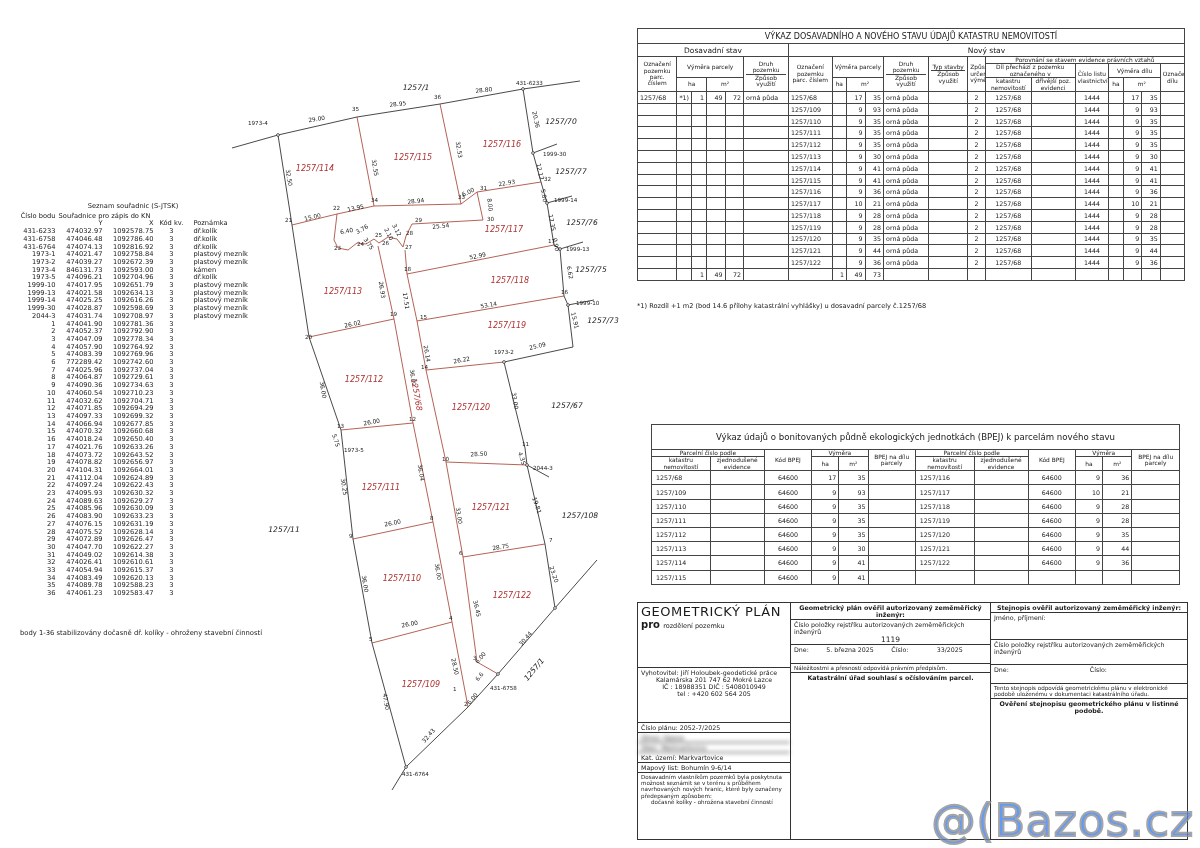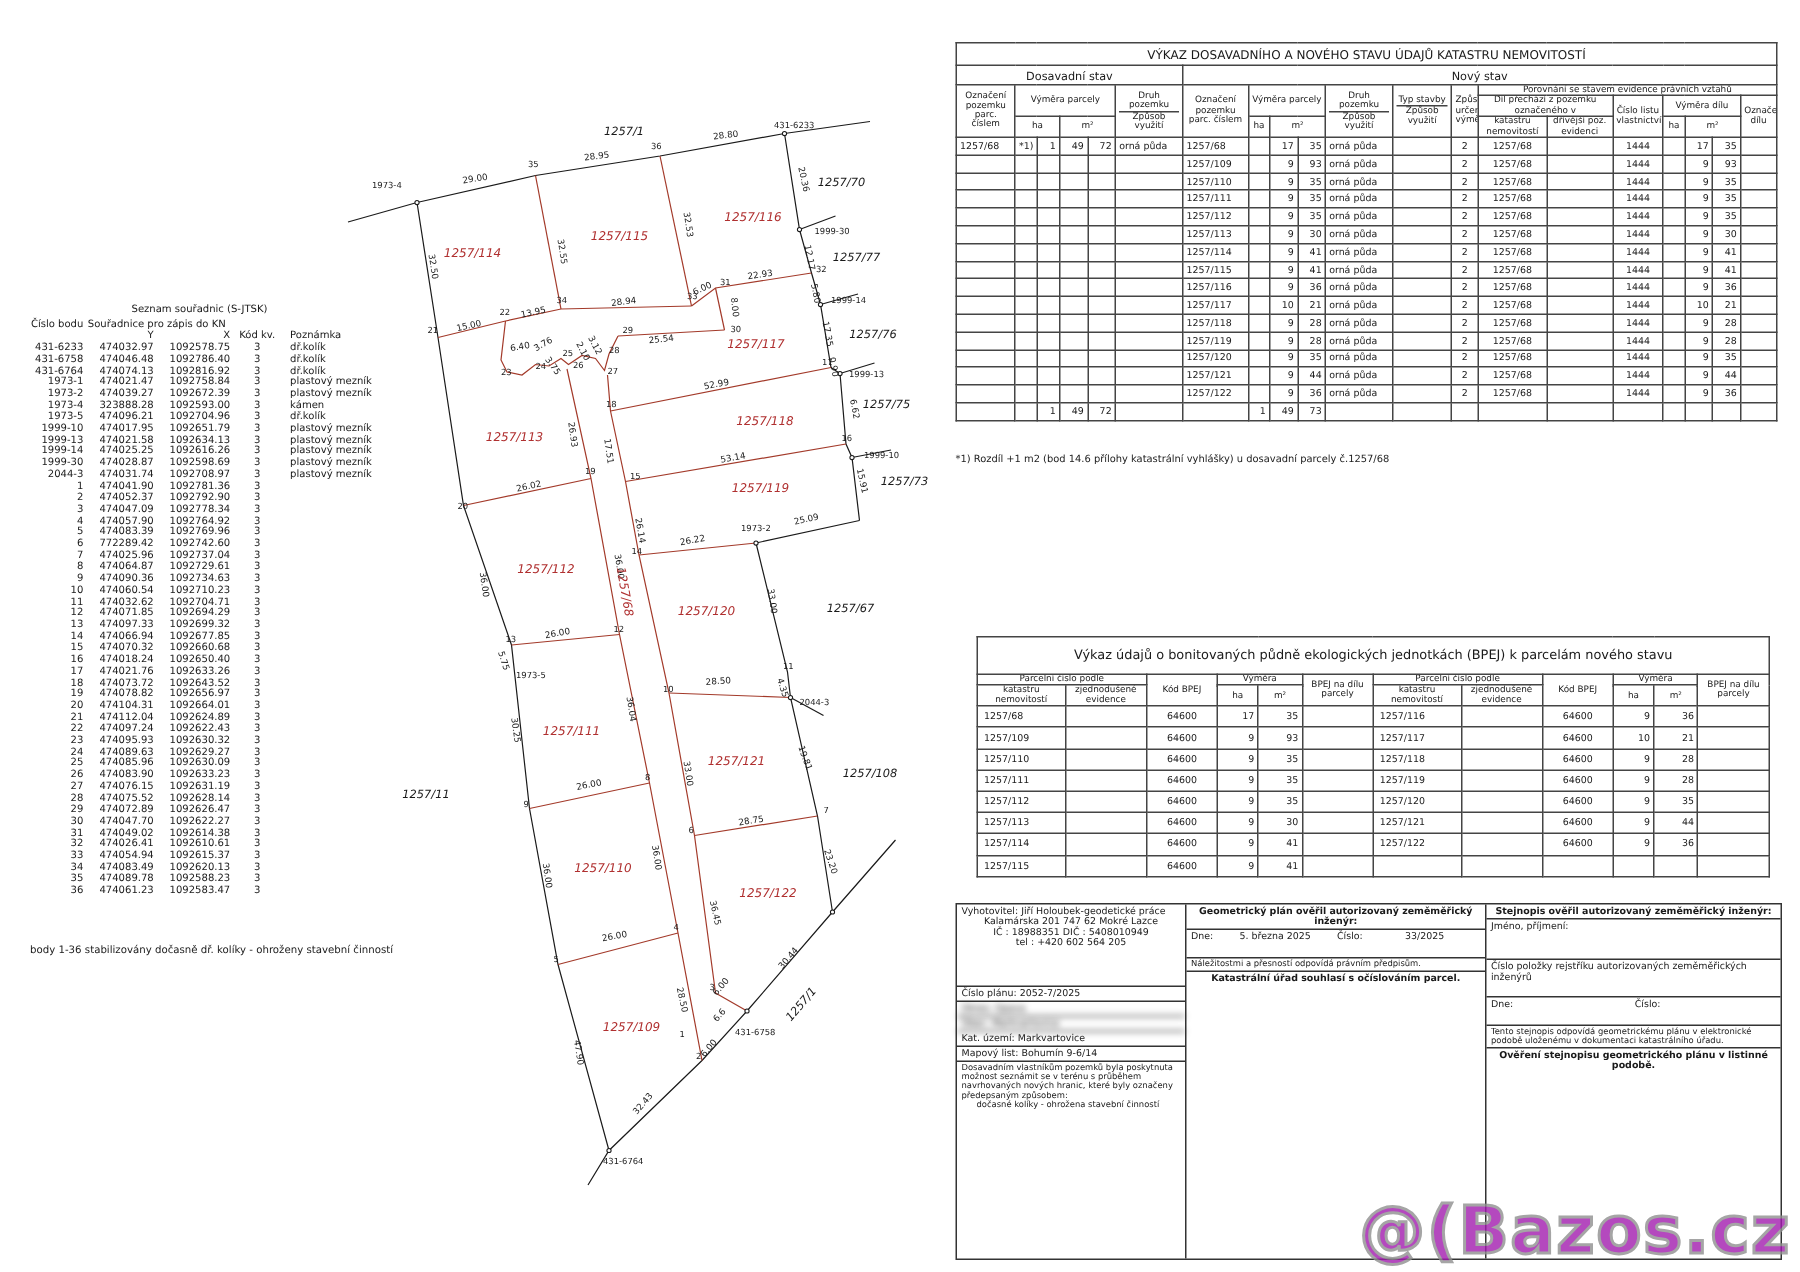--- a/index.html
+++ b/index.html
@@ -61,22 +61,22 @@
   #map-svg{left:0;top:0;}
   #map-svg polyline,#map-svg path{fill:none;stroke:#1a1a1a;stroke-width:0.8;}
   #map-svg .red{stroke:#a33a2a;}
   #map-svg text{fill:#1a1a1a;}
   #map-svg text.dim{font-size:5.9px;text-anchor:middle;}
   #map-svg text.pt{font-size:5.6px;}
   #map-svg text.nb{font-size:7.6px;font-style:italic;text-anchor:middle;}
   #map-svg text.rp{font-size:8px;font-style:italic;fill:#b03030;text-anchor:middle;}
   #map-svg circle{fill:#fff;stroke:#1a1a1a;stroke-width:0.7;}
   
-  #watermark{right:6px;bottom:2px;font-size:44px;font-weight:bold;letter-spacing:1px;
-    color:#a21caf;-webkit-text-stroke:2px #8f8f8f;opacity:0.8;font-family:"DejaVu Sans",sans-serif;}
+  #watermark{right:6px;bottom:2px;font-size:44px;font-weight:normal;letter-spacing:1px;
+    color:#3b82f6;-webkit-text-stroke:2px #8f8f8f;opacity:0.8;font-family:"DejaVu Sans",sans-serif;}
 </style>
 </head>
 <body>
 
 <svg id="map-svg" class="abs" width="1200" height="848" viewBox="0 0 1200 848">
     <polyline points="232,148 278,135 357,117 440,104 523,89 580,81"></polyline>
     <polyline points="278,135 292,225 309,337 341,430 353,539 372,643 406,767"></polyline>
     <polyline points="392,790 406,767 468,707 498,674 555,608 597,560"></polyline>
     <polyline points="523,89 533,153 541,182 547,203 554,245 560,249 564,296 568,305 573,347"></polyline>
     <polyline points="533,153 557,144"></polyline>
@@ -297,21 +297,21 @@
         </tr>
         <tr>
           <td>1973-2</td>
           <td>474039.27</td>
           <td>1092672.39</td>
           <td>3</td>
           <td>plastový mezník</td>
         </tr>
         <tr>
           <td>1973-4</td>
-          <td>323888.28</td>
+          <td>846131.73</td>
           <td>1092593.00</td>
           <td>3</td>
           <td>kámen</td>
         </tr>
         <tr>
           <td>1973-5</td>
           <td>474096.21</td>
           <td>1092704.96</td>
           <td>3</td>
           <td>dř.kolík</td>
@@ -1186,20 +1186,24 @@
         <td></td>
         <td></td>
         <td></td>
         <td></td>
       </tr>
     </tbody>
 </table>
 
 <div id="plan" class="abs">
   <div class="col c1">
+    <div class="row" style="height:62px">
+      <div class="planTitle">GEOMETRICKÝ PLÁN</div>
+      <div class="planSub"><b>pro</b> <span>rozdělení pozemku</span></div>
+    </div>
     <div class="row" style="height:52px">
       <span>Vyhotovitel:</span>
       <span>Jiří Holoubek-geodetické práce</span>
       <div class="ctr">Kalamárska 201  747 62 Mokré Lazce</div>
       <div class="ctr">IČ : 18988351 DIČ : 5408010949</div>
       <div class="ctr">tel : +420 602 564 205</div>
     </div>
     <div class="row">
       <span>Číslo plánu:</span>
       <span>2052-7/2025</span>
@@ -1220,20 +1224,24 @@
       <span>Mapový list:</span>
       <span>Bohumín 9-6/14</span>
     </div>
     <div class="row grow" style="font-size:5.6px;line-height:6.2px;border-bottom:none">
       <span>Dosavadním vlastníkům pozemků byla poskytnuta možnost seznámit se v terénu s průběhem navrhovaných nových hranic, které byly označeny předepsaným způsobem:</span>
       <div style="padding-left:10px">dočasné kolíky - ohrožena stavební činností</div>
     </div>
   </div>
   <div class="col c2">
     <div class="row bold ctr">Geometrický plán ověřil autorizovaný zeměměřický inženýr:</div>
+    <div class="row" style="height:22px">
+      <span>Číslo položky rejstříku autorizovaných zeměměřických inženýrů</span>
+      <div class="ctr" style="font-size:7.5px">1119</div>
+    </div>
     <div class="row dnrow" style="height:16px">
       <span>Dne:</span>
       <span class="v">5. března 2025</span>
       <span>Číslo:</span>
       <span class="v">33/2025</span>
     </div>
     <div class="row" style="font-size:5.6px">Náležitostmi a přesností odpovídá právním předpisům.</div>
     <div class="row grow bold ctr" style="border-bottom:none">Katastrální úřad souhlasí s očíslováním parcel.</div>
   </div>
   <div class="col c3">

